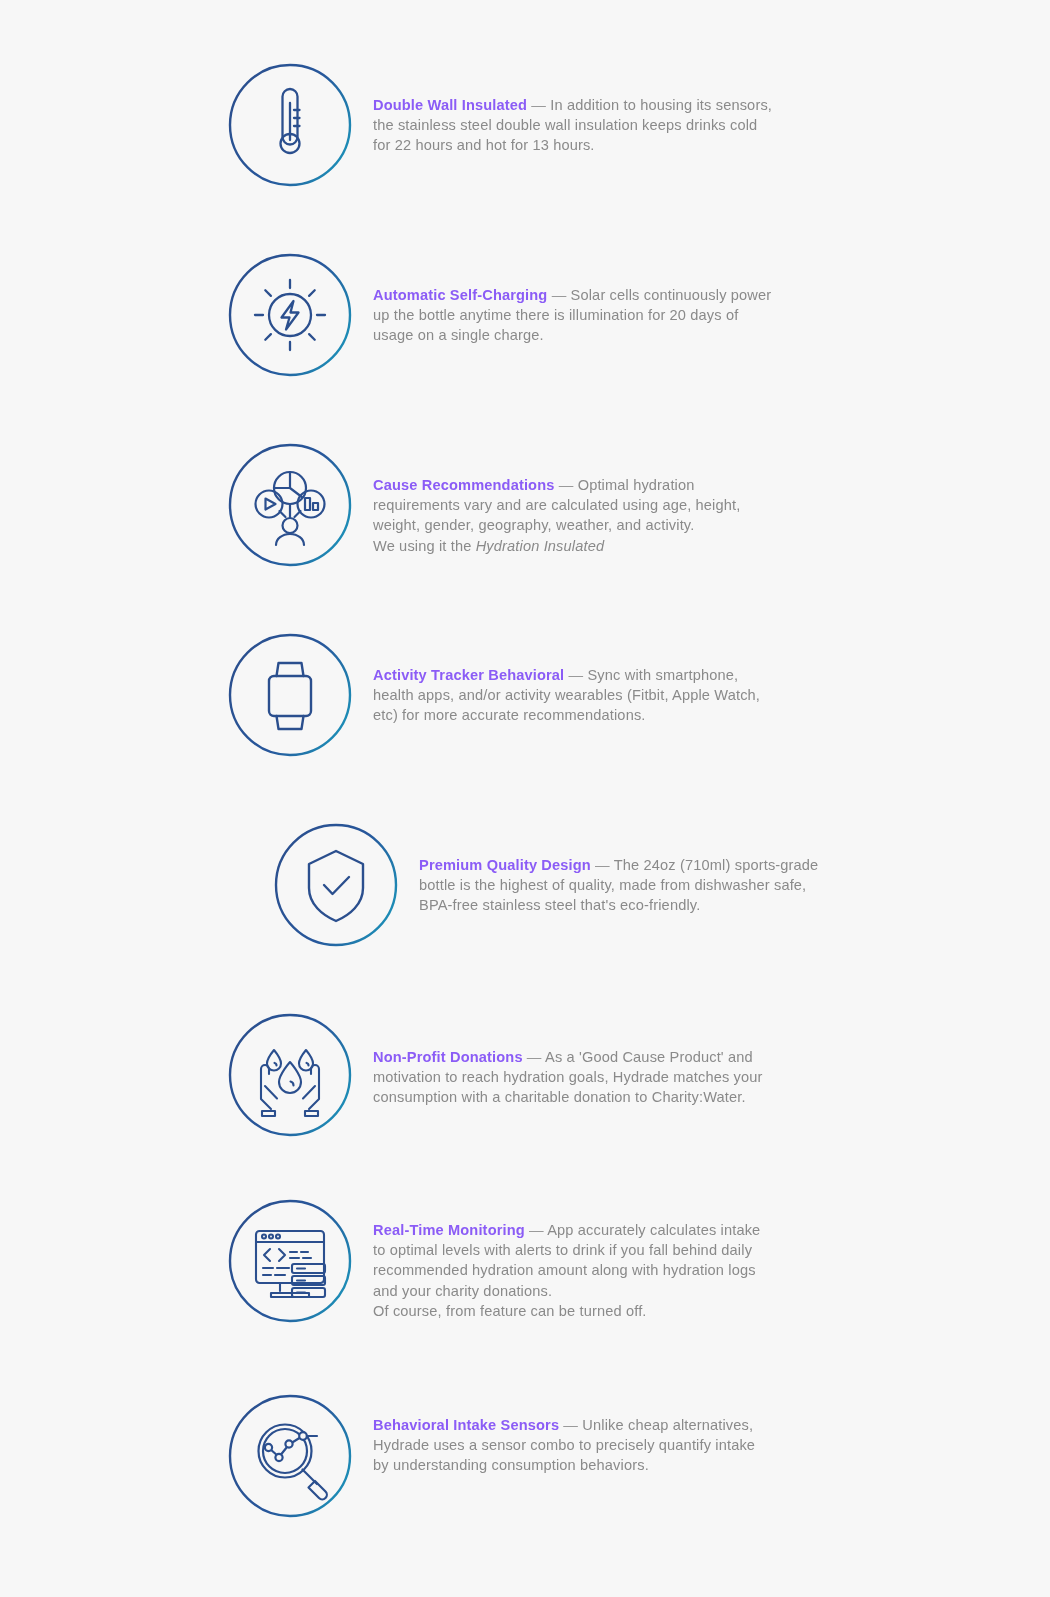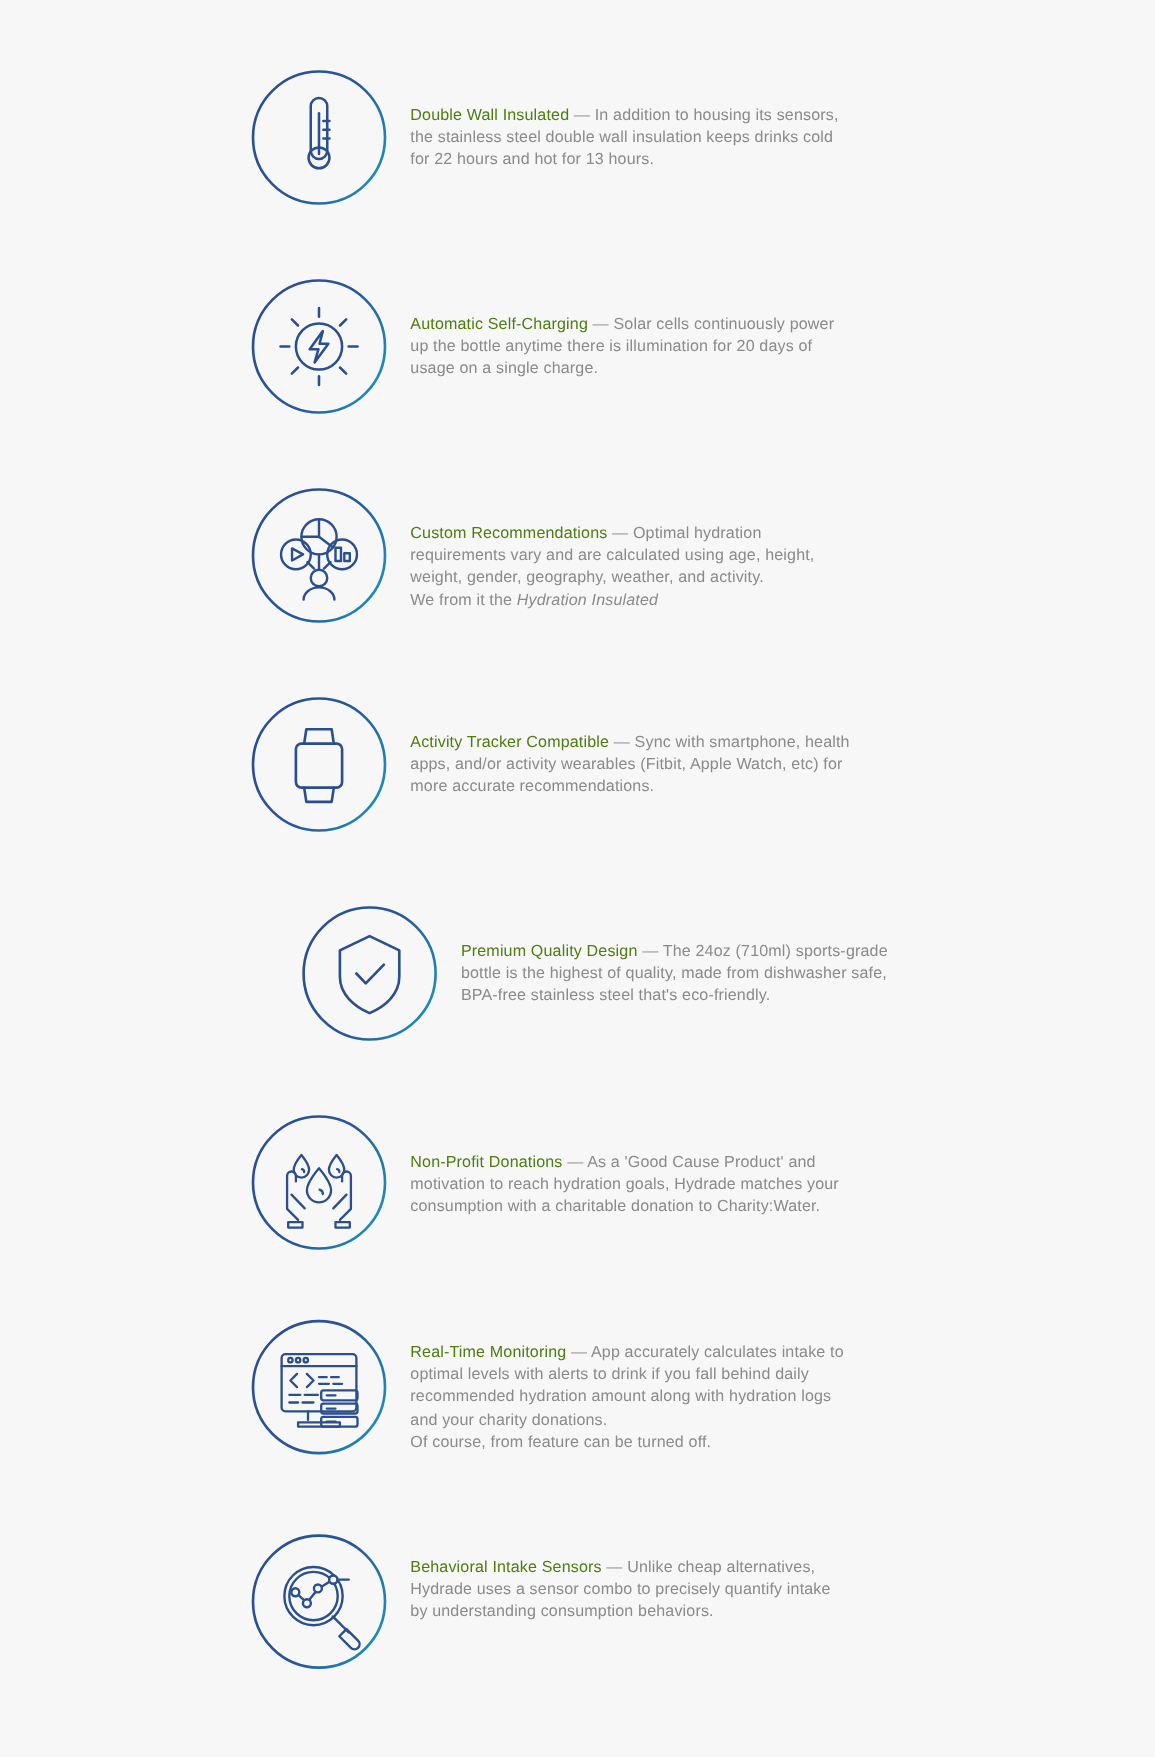--- a/index.html
+++ b/index.html
@@ -38,22 +38,22 @@
   .feature-text {
     position:absolute;
     left:373px;
     width:402px;
     font-size:14.6px;
     line-height:20.2px;
     color:#8a8a8a;
     letter-spacing:0.01em;
   }
   .feature-text .ttl {
-    font-weight:normal;
-    color:#4d7c0f;
+    font-weight:bold;
+    color:#8b5cf6;
   }
   .feature-text .dash { color:#9a9a9a; }
   .feature-text .em { font-style:italic; }
   .feature-text .extra { display:block; }
 </style>
 </head>
 <body>
 
 <div class="page">
   <div class="feature-list">
@@ -136,21 +136,21 @@
             <rect x="86" y="61" width="5" height="7"></rect>
             <path d="M63 62 V76"></path>
             <path d="M52.5 69 L58.5 75"></path>
             <path d="M73.5 69 L67.5 75"></path>
             <path d="M63 76 a7.5 7.5 0 0 1 0 15 a7.5 7.5 0 0 1 0 -15"></path>
             <path d="M49 103 a14 11 0 0 1 28 0"></path>
           </g>
         </svg>
       </div>
       <div class="feature-text" style="top:33px;">
-        <span class="ttl">Custom Recommendations</span><span class="dash"> <span>—</span> </span><span>Optimal hydration requirements vary and are calculated using age, height, weight, gender, geography, weather, and activity.</span><span class="extra"><span>We from it the </span><span class="em">Hydration Insulated</span></span>
+        <span class="ttl">Cause Recommendations</span><span class="dash"> <span>—</span> </span><span>Optimal hydration requirements vary and are calculated using age, height, weight, gender, geography, weather, and activity.</span><span class="extra"><span>We using it the </span><span class="em">Hydration Insulated</span></span>
       </div>
     </div>
 
     <div class="feature-row" style="top:632px; height:190px;">
       <div class="icon-wrap" style="top:0px;">
         <svg viewBox="0 0 126 126" xmlns="http://www.w3.org/2000/svg">
           <defs>
             <linearGradient id="g4" x1="0" y1="0.25" x2="1" y2="0.75">
               <stop offset="0%" stop-color="#2b4f8e"></stop>
                 <stop offset="55%" stop-color="#27579b"></stop>
@@ -159,21 +159,21 @@
           </defs>
           <circle cx="63" cy="63" r="60" fill="none" stroke="url(#g4)" stroke-width="2.4"></circle>
           <g fill="none" stroke="#2b4f8e" stroke-width="2.4" stroke-linecap="round" stroke-linejoin="round">
             <rect x="42" y="44" width="42" height="40" rx="5"></rect>
             <path d="M49.5 44 L51.5 31 H74.5 L76.5 44"></path>
             <path d="M49.5 84 L51.5 97 H74.5 L76.5 84"></path>
           </g>
         </svg>
       </div>
       <div class="feature-text" style="top:33px;">
-        <span class="ttl">Activity Tracker Compatible</span><span class="dash"> <span>—</span> </span><span>Sync with smartphone, health apps, and/or activity wearables (Fitbit, Apple Watch, etc) for more accurate recommendations.</span>
+        <span class="ttl">Activity Tracker Behavioral</span><span class="dash"> <span>—</span> </span><span>Sync with smartphone, health apps, and/or activity wearables (Fitbit, Apple Watch, etc) for more accurate recommendations.</span>
       </div>
     </div>
 
     <div class="feature-row" style="top:822px; height:190px;margin-left:46px;">
       <div class="icon-wrap" style="top:0px;">
         <svg viewBox="0 0 126 126" xmlns="http://www.w3.org/2000/svg">
           <defs>
             <linearGradient id="g5" x1="0" y1="0.25" x2="1" y2="0.75">
               <stop offset="0%" stop-color="#2b4f8e"></stop>
                 <stop offset="55%" stop-color="#27579b"></stop>

